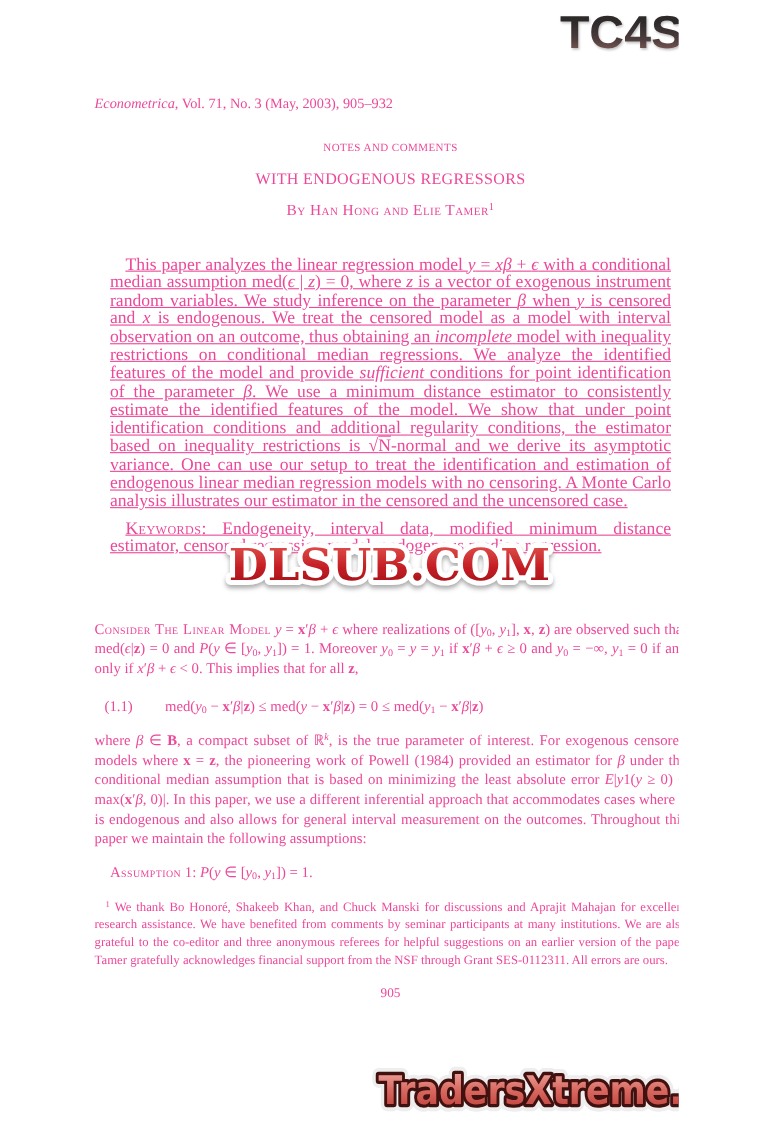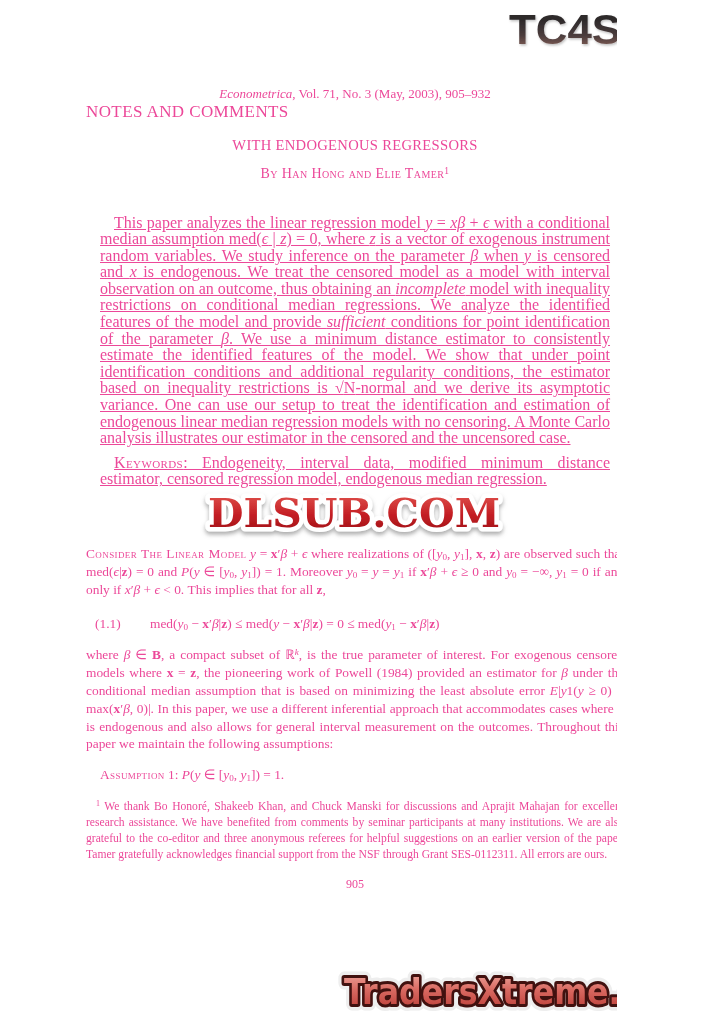--- a/index.html
+++ b/index.html
@@ -5,22 +5,22 @@
   html,body{margin:0;padding:0;}
   .page{
     position:relative;
     width:617px;height:1024px;
     background:#ffffff;
     overflow:hidden;
     font-family:"Liberation Serif", serif;
     color:#ec4899;
   }
   .doc{position:absolute;left:86px;top:86px;width:538px;}
-  .journal{text-align:center;font-size:13px;}
-  .section-heading{font-size:17px;letter-spacing:.4px;}
+  .journal{font-size:13px;}
+  .section-heading{text-align:center;font-size:10px;letter-spacing:.4px;margin-top:27px;}
   .paper-title{text-align:center;font-size:14.6px;line-height:17.5px;letter-spacing:.3px;margin-top:15px;}
   .byline{text-align:center;font-size:14px;font-variant:small-caps;letter-spacing:.4px;margin-top:11px;}
   .abstract{margin:33px 14px 0 14px;font-size:16px;line-height:16.6px;text-align:justify;text-decoration:underline;}
   .abstract .para1{text-indent:14px;}
   .abstract .keywords{text-indent:14px;margin-top:8px;}
   .bodytext{font-size:13.4px;line-height:17.8px;text-align:justify;}
   .para-lead{margin-top:57px;}
   .equation-row{display:flex;margin-top:17px;font-size:13.4px;line-height:18px;}
   .eqnum{padding-left:9px;width:55px;flex:none;}
   .para-2{margin-top:13px;}

